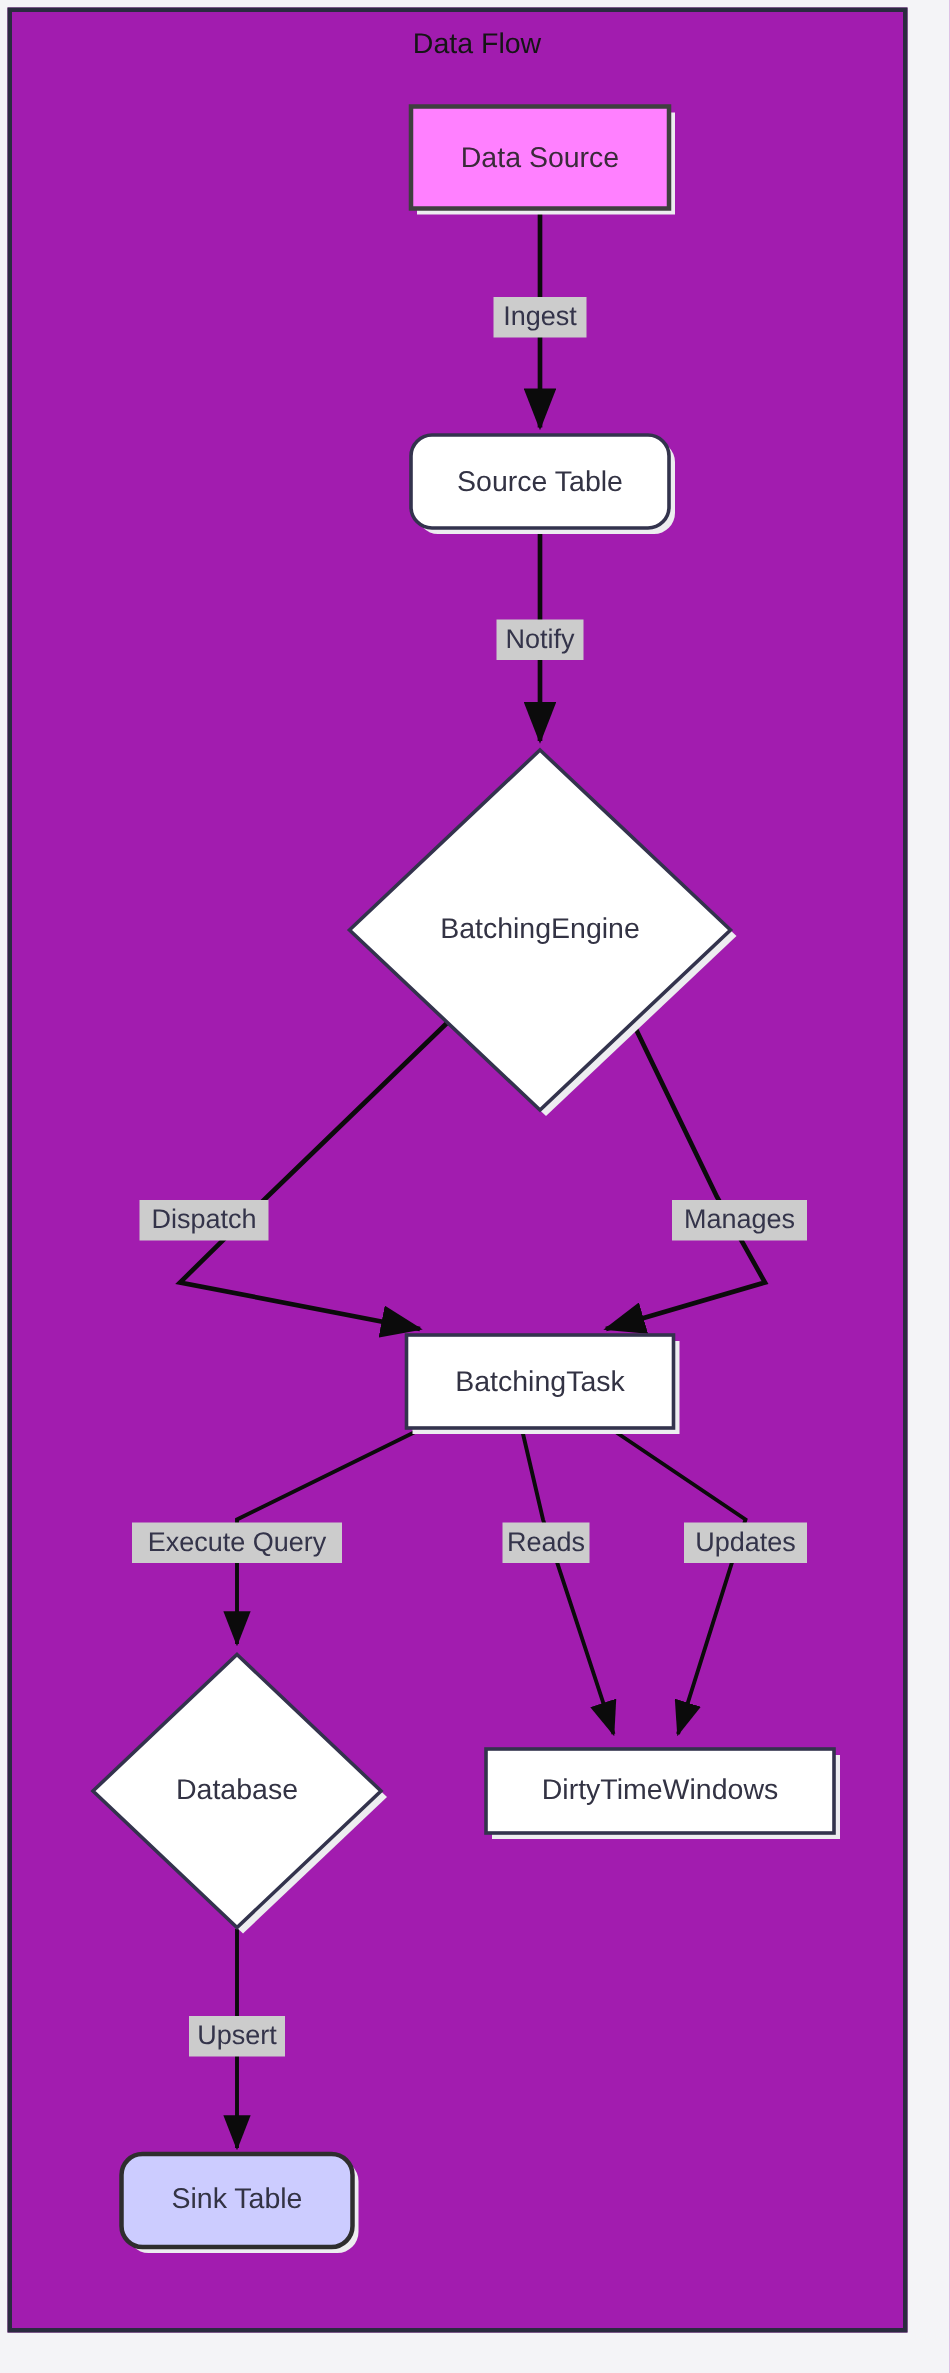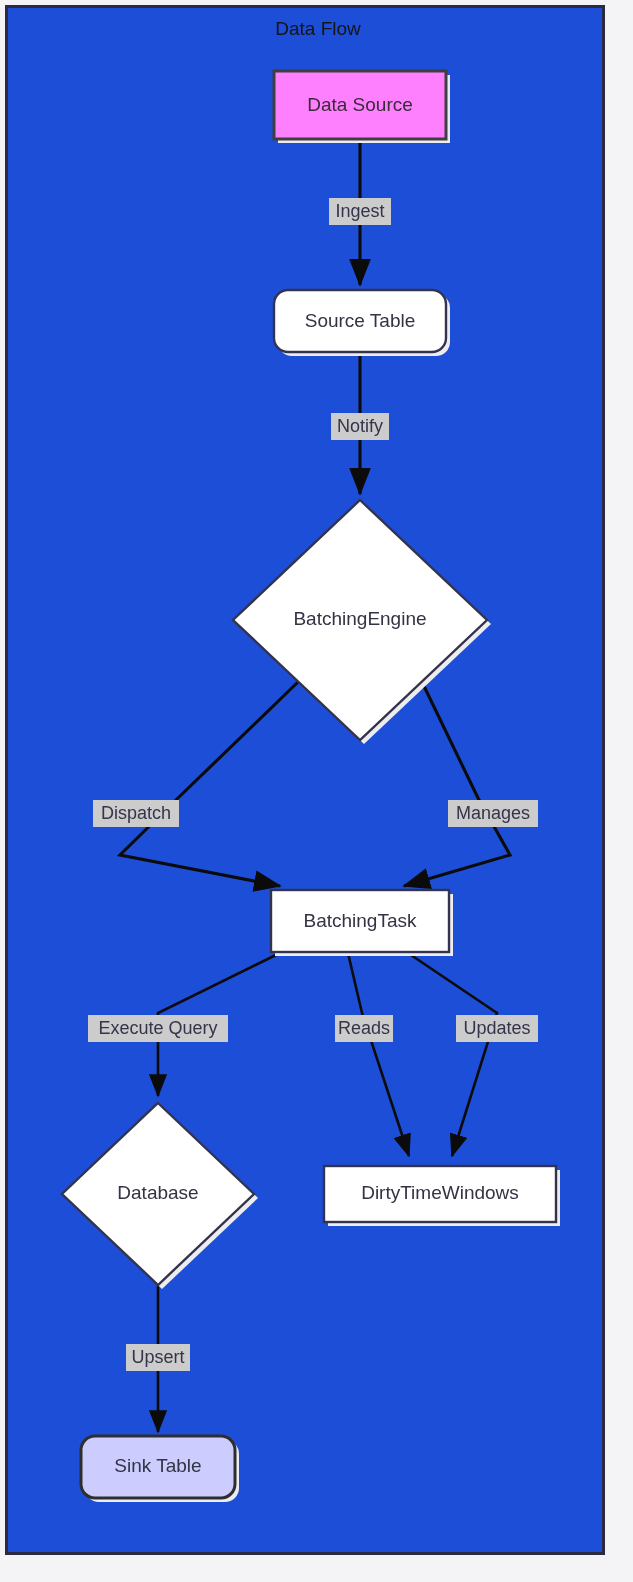--- a/index.html
+++ b/index.html
@@ -12,21 +12,21 @@
     height: 1582px;
     font-family: "Liberation Sans", sans-serif;
     overflow: hidden;
   }
   #diagram-frame {
     position: absolute;
     left: 5px;
     top: 5px;
     width: 600px;
     height: 1550px;
-    background: #1d4ed8;
+    background: #a21caf;
     border: 3px solid #2b2b40;
     box-sizing: border-box;
   }
   svg#flowchart {
     display: block;
     width: 594px;
     height: 1544px;
   }
   .node-shape {
     stroke-width: 2.4;

